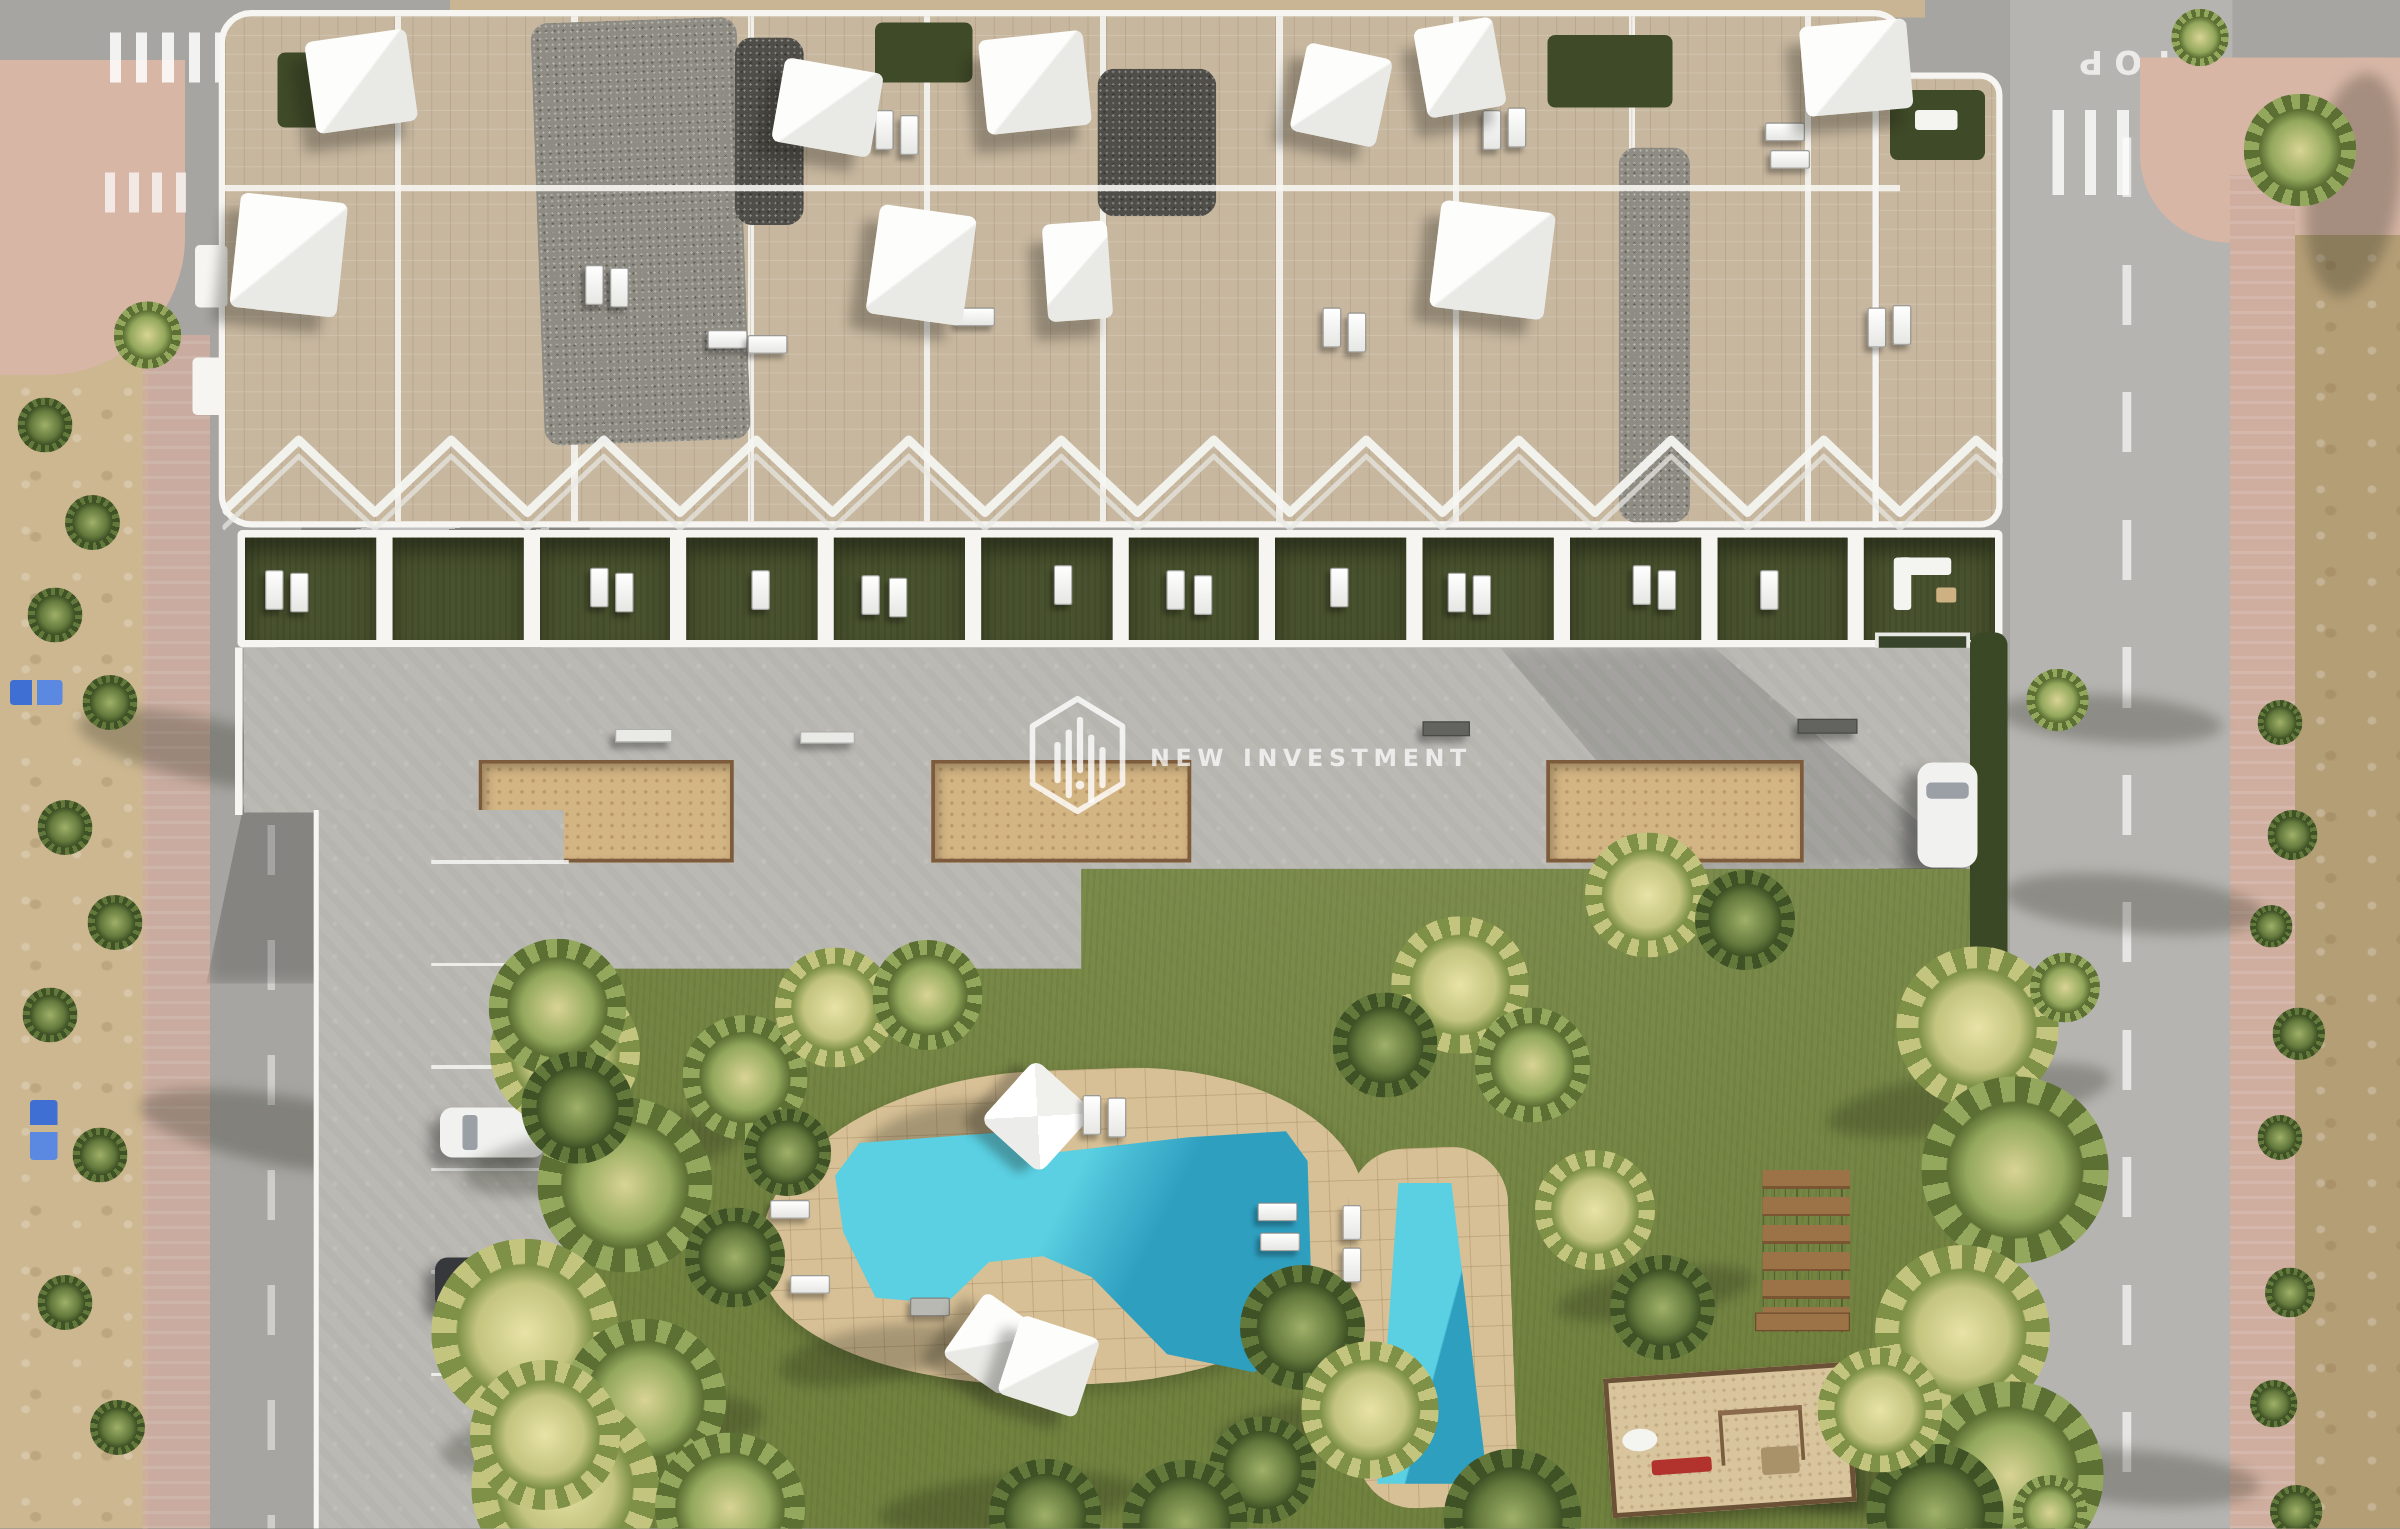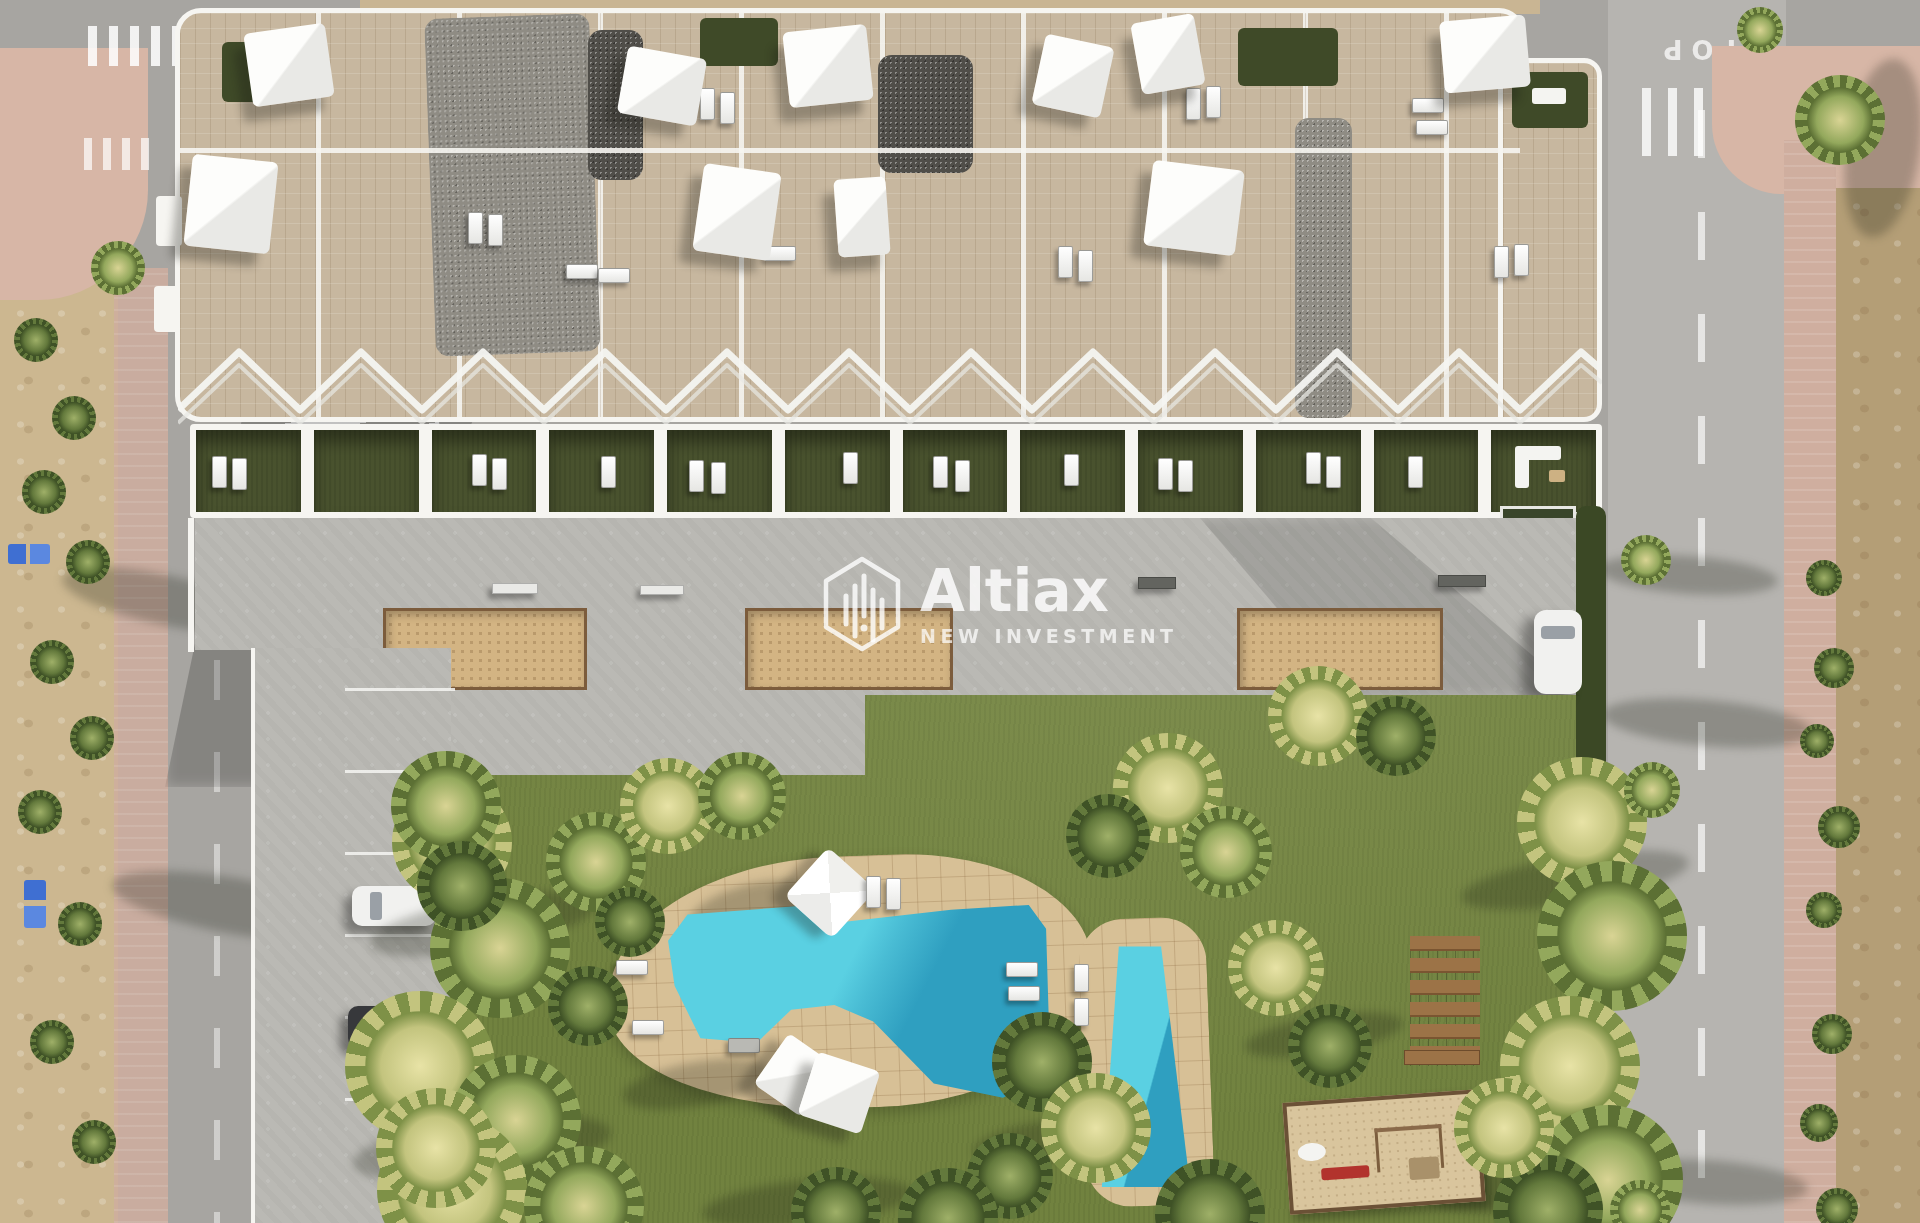--- a/index.html
+++ b/index.html
@@ -338,18 +338,17 @@
         <path d="M40 3 L76 25 L76 71 L40 93 L4 71 L4 25 Z" stroke-width="4.5" stroke-linejoin="round"></path>
         <line x1="24" y1="40" x2="24" y2="68" stroke-width="5"></line>
         <line x1="33" y1="30" x2="33" y2="80" stroke-width="5"></line>
         <line x1="42" y1="20" x2="42" y2="60" stroke-width="5"></line>
         <circle cx="42" cy="72" r="3.5" fill="rgba(255,255,255,.8)" stroke="none"></circle>
         <line x1="51" y1="34" x2="51" y2="84" stroke-width="5"></line>
         <line x1="60" y1="44" x2="60" y2="72" stroke-width="5"></line>
       </g>
     </svg>
     <div>
-      <div class="wm-brand">Altiax</div>
       <div class="wm-tag">NEW INVESTMENT</div>
     </div>
   </div>
 
 </div>
 
 </body></html>

